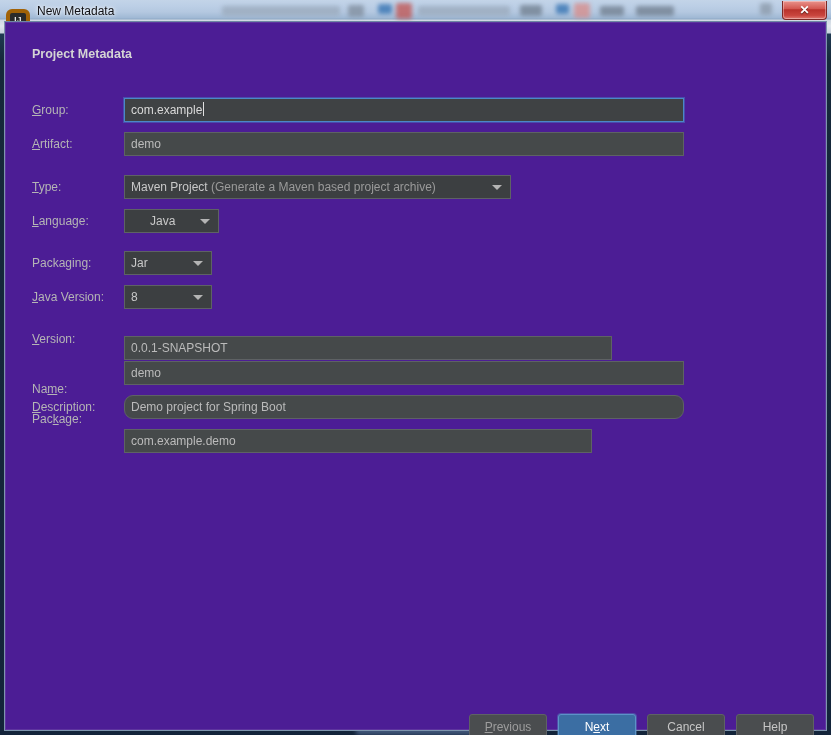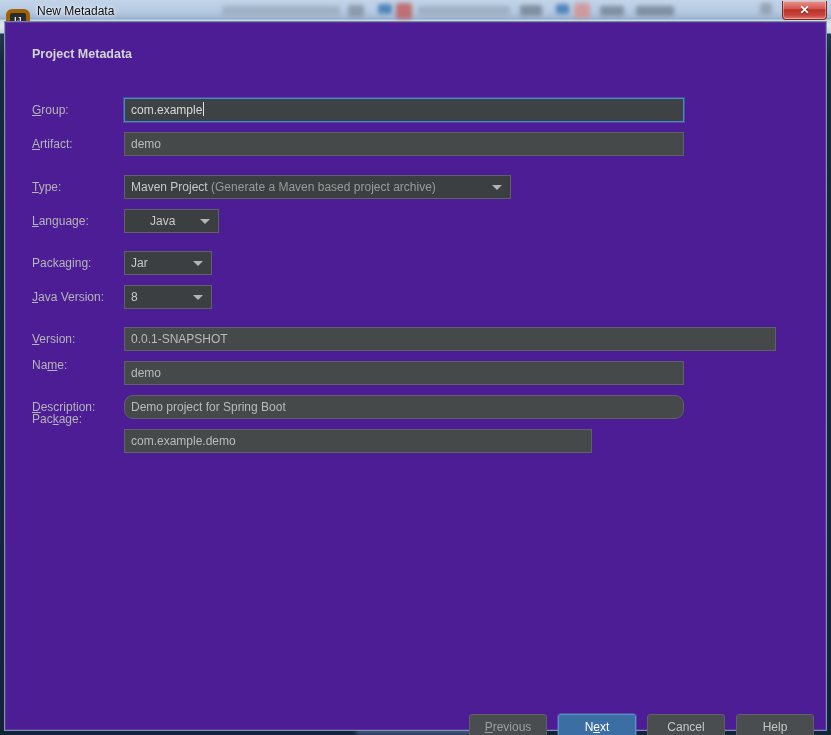--- a/index.html
+++ b/index.html
@@ -245,22 +245,22 @@
         <div class="textfield" style="top: 110px; width: 560px;"><span>demo</span></div>
         <div class="field-label" style="top: 152px;"><u>T</u>ype:</div>
         <div class="combobox" style="top: 153px; width: 387px;"><span>Maven Project</span><span class="dim"> (Generate a Maven based project archive)</span><span class="arrow"></span></div>
         <div class="field-label" style="top: 186px;"><u>L</u>anguage:</div>
         <div class="combobox" style="top: 187px; width: 95px; padding-left: 25px;"><span>Java</span><span class="arrow"></span></div>
         <div class="field-label" style="top: 228px;">Packa<u>g</u>ing:</div>
         <div class="combobox" style="top: 229px; width: 88px;"><span>Jar</span><span class="arrow"></span></div>
         <div class="field-label" style="top: 262px;"><u>J</u>ava Version:</div>
         <div class="combobox" style="top: 263px; width: 88px;"><span>8</span><span class="arrow"></span></div>
         <div class="field-label" style="top: 304px;"><u>V</u>ersion:</div>
-        <div class="textfield" style="top: 305px; width: 652px;"><span>0.0.1-SNAPSHOT</span></div>
-        <div class="field-label" style="top: 330px;">Na<u>m</u>e:</div>
+        <div class="textfield" style="top: 314px; width: 488px;"><span>0.0.1-SNAPSHOT</span></div>
+        <div class="field-label" style="top: 354px;">Na<u>m</u>e:</div>
         <div class="textfield" style="top: 339px; width: 560px;"><span>demo</span></div>
         <div class="field-label" style="top: 372px;"><u>D</u>escription:</div>
         <div class="textfield" style="top: 373px; width: 560px; border-radius: 9px;"><span>Demo project for Spring Boot</span></div>
         <div class="field-label" style="top: 384px;">Pac<u>k</u>age:</div>
         <div class="textfield" style="top: 407px; width: 468px;"><span>com.example.demo</span></div>
       </div>
     <div id="button-bar">
         <div class="dlg-button dim" style="left: 464px; width: 78px;"><u>P</u>revious</div>
         <div class="dlg-button primary" style="left: 553px; width: 78px;">N<u>e</u>xt</div>
         <div class="dlg-button" style="left: 642px; width: 78px;">Cancel</div>

